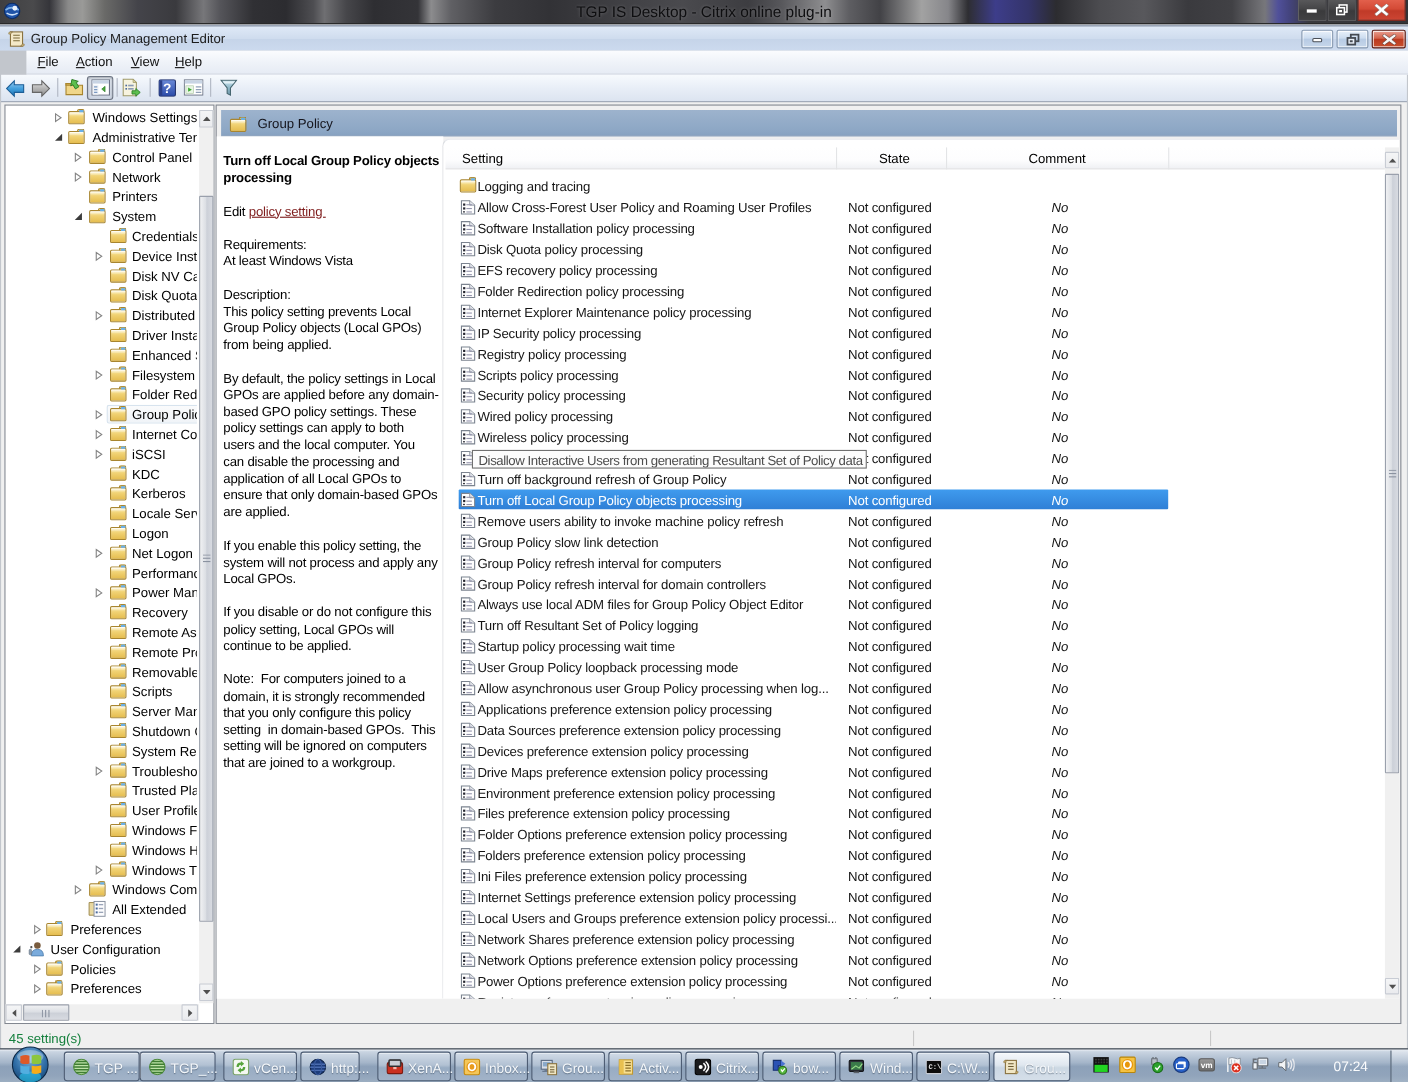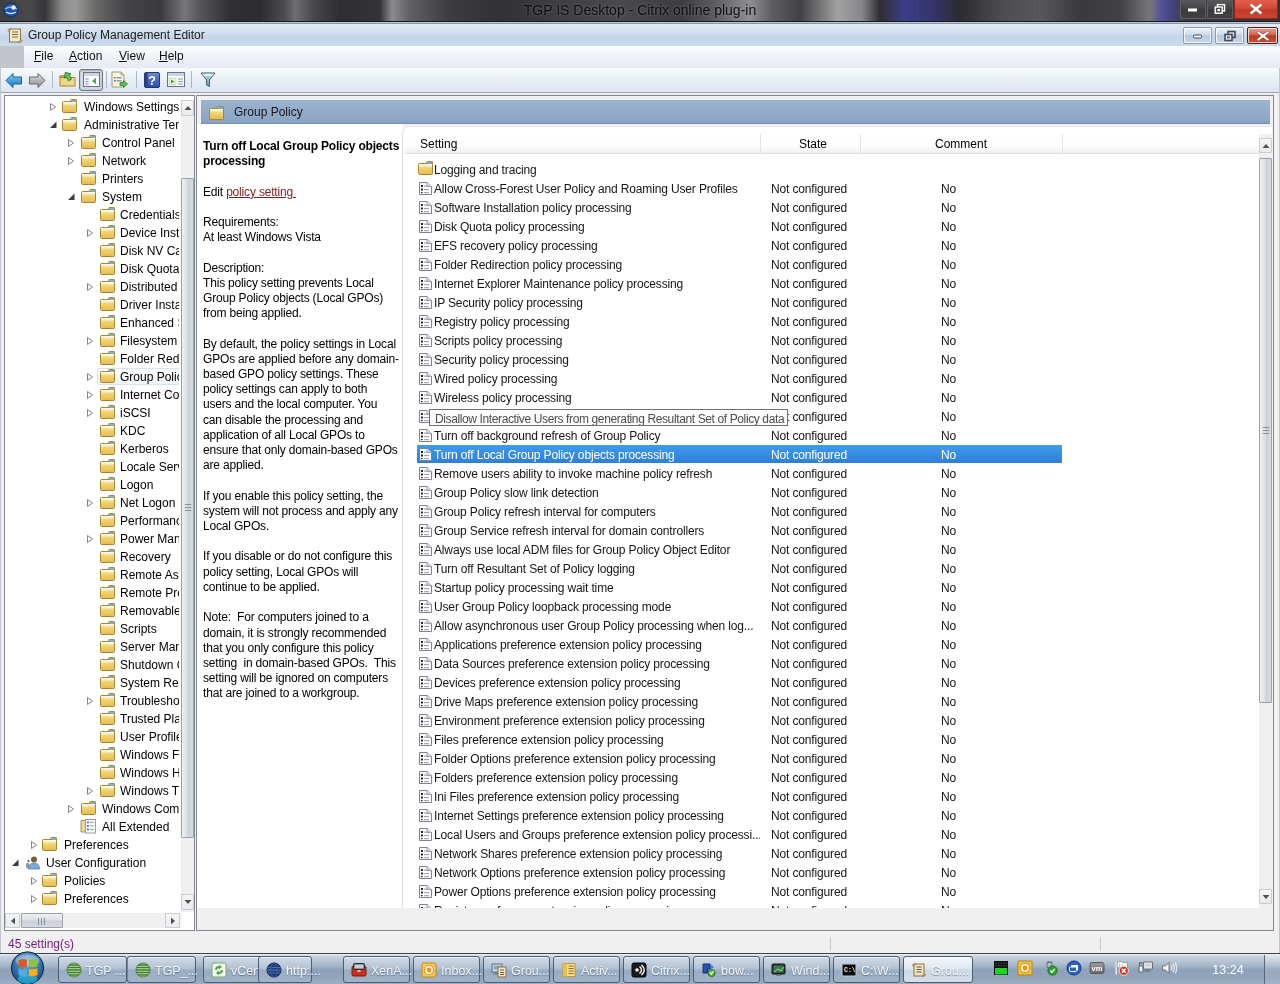--- a/index.html
+++ b/index.html
@@ -61,30 +61,30 @@
  background:linear-gradient(#9db3cd,#8da7c5 80%,#87a2c1); border-bottom:1px solid #7490b2; }
 #banner .bt { position:absolute; left:33px; top:5px; font-size:12px; color:#15151d; }
 #desc { position:absolute; left:0px; top:28px; width:206px; height:784px; background:#fff; color:#000; }
 #desc .inner { position:absolute; left:6px; top:15px; width:202px; line-height:15.2px; font-size:12px; letter-spacing:-0.18px; }
 #listpanel { position:absolute; left:205px; top:30px; width:870px; height:782px; background:#fff; border-radius:7px 0 0 0; }
 #lheader { position:absolute; left:2px; top:7px; width:854px; height:20px; background:linear-gradient(#ffffff,#fdfdfe 60%,#f0f1f4); border-bottom:1px solid #dedfe1; }
 #lheader .hsep { position:absolute; top:0px; width:1px; height:20px; background:#e3e4e6; }
 .lrow { position:absolute; left:0; width:856px; height:19px; white-space:nowrap; color:#151515; }
 .lrow .nm { position:absolute; left:31px; top:2.5px; letter-spacing:-0.15px; width:326px; overflow:hidden;}
 .lrow .st { position:absolute; left:368px; top:2.5px; letter-spacing:-0.15px;}
-.lrow .cm { position:absolute; left:538px; top:2.5px; width:45px; letter-spacing:-0.15px;}
+.lrow .cm { position:absolute; left:538px; top:2.5px; width:45px; text-align:center; letter-spacing:-0.15px;font-style:italic;}
 
 #tip { position:absolute; left:232px; top:313px; width:359px; height:17px; background:#fcfcfc; border:1px solid #707070;
  color:#4d4d4d; z-index:5; overflow:hidden; white-space:nowrap; }
 #tip span { position:absolute; left:5px; top:2px; letter-spacing:-0.38px; }
 
 #tabstrip { position:absolute; left:0px; top:812px; width:1076px; height:22px; background:#f0f0f0; border-bottom:1px solid #ababab; }
 .tab { position:absolute; top:0; height:19px; color:#000; }
 
-#status { left:1px; top:931px; width:1278px; height:22px; background:#f0f0f0; color:#701a75; }
+#status { left:1px; top:931px; width:1278px; height:22px; background:#f0f0f0; color:#15803d; }
 
 #task { left:0; top:953px; width:1280px; height:31px;
  background:linear-gradient(#eef2f7 0%,#c9d4e1 7%,#a4b5c9 40%,#8da1b9 52%,#91a4bb 80%,#9dafc2);
  border-top:1px solid #39434f; }
 .tkb { position:absolute; top:2px; height:27px; border:1px solid #4e5d74; border-radius:3px;
  background:linear-gradient(#d2dce8,#b2c1d3 45%,#98acc3 55%,#a2b3c8);
  box-shadow:inset 0 1px 0 rgba(255,255,255,.6); color:#f4f7fa; }
 .tkb .tklbl { position:absolute; left:27px; top:7px; font-size:12.5px; text-shadow:0 1px 1px rgba(40,55,75,.5); }
 .tkb .tkic { position:absolute; left:7px; top:5px; width:16px; height:16px; }
 .tkb.lit { background:linear-gradient(#f5f8fb,#dfe7ef 45%,#ccd8e3 55%,#d5dfe9); }
@@ -1079,21 +1079,21 @@
           <svg style="position:absolute;left:15px;top:2px" width="15" height="15" viewBox="0 0 15 15">
             <path d="M1.5 1.5 h7.5 l4.5 4 v8 h-12 z" fill="#fefefe" stroke="#7b838f" stroke-width="1"></path>
             <path d="M9 1.5 v4 h4.5" fill="#e4e7ec" stroke="#8a919c" stroke-width="0.8"></path>
             <rect x="3" y="4" width="2" height="2" fill="#23232d"></rect>
             <rect x="3" y="7.5" width="2" height="2" fill="#23232d"></rect>
             <rect x="3" y="11" width="1.6" height="1.2" fill="#23232d"></rect>
             <rect x="6" y="4.6" width="5" height="1" fill="#9595ad"></rect>
             <rect x="6" y="8.1" width="5" height="1" fill="#9595ad"></rect>
             <rect x="6" y="11.2" width="5" height="1" fill="#9595ad"></rect>
           </svg>
-          <span class="nm">Group Service refresh interval for domain controllers</span>
+          <span class="nm">Group Policy refresh interval for domain controllers</span>
           <span class="st">Not configured</span>
           <span class="cm">No</span>
         </div>
         <div class="lrow" style="top:413px">
           <svg style="position:absolute;left:15px;top:2px" width="15" height="15" viewBox="0 0 15 15">
             <path d="M1.5 1.5 h7.5 l4.5 4 v8 h-12 z" fill="#fefefe" stroke="#7b838f" stroke-width="1"></path>
             <path d="M9 1.5 v4 h4.5" fill="#e4e7ec" stroke="#8a919c" stroke-width="0.8"></path>
             <rect x="3" y="4" width="2" height="2" fill="#23232d"></rect>
             <rect x="3" y="7.5" width="2" height="2" fill="#23232d"></rect>
             <rect x="3" y="11" width="1.6" height="1.2" fill="#23232d"></rect>
@@ -1454,21 +1454,21 @@
       <span class="tklbl">TGP_...</span>
     </div>
     <div class="tkb" style="left:203px;width:67px">
       <span class="tkic"><svg width="16" height="16" viewBox="0 0 16 16" style="">
           <rect x="1" y="1" width="14" height="14" rx="2" fill="#f4f8f2" stroke="#7aa468"></rect>
           <path d="M4 8 q0 -4 4 -4 l0 -1.5 3 2.5 -3 2.5 0 -1.5 q-2 0 -2 2 z" fill="#57a43c"></path>
           <path d="M12 8 q0 4 -4 4 l0 1.5 -3 -2.5 3 -2.5 0 1.5 q2 0 2 -2 z" fill="#57a43c"></path>
         </svg></span>
       <span class="tklbl">vCen...</span>
     </div>
-    <div class="tkb" style="left:258px;width:54px">
+    <div class="tkb" style="left:273px;width:54px">
       <span class="tkic"><svg width="16" height="16" viewBox="0 0 16 16" style="">
           <circle cx="8" cy="8" r="7" fill="#1d3d7c" stroke="#102448"></circle>
           <path d="M1.5 5.5 h13 M1 8.2 h14 M2 11 h12" stroke="#4a6cb0" stroke-width="1.2"></path>
           <ellipse cx="8" cy="8" rx="3.4" ry="7" fill="none" stroke="#3a5a9c" stroke-width="1"></ellipse>
         </svg></span>
       <span class="tklbl">http:...</span>
     </div>
     <div class="tkb" style="left:343px;width:67px">
       <span class="tkic"><svg width="16" height="16" viewBox="0 0 16 16" style="">
           <rect x="1" y="4" width="14" height="10" rx="1.5" fill="#ca3020" stroke="#7c1a10"></rect>
@@ -1601,14 +1601,14 @@
         <rect x="5.5" y="2" width="9" height="7" rx="0.8" fill="#eef1f5" stroke="#6a7078" stroke-width="1.2"></rect>
         <rect x="7" y="3.5" width="6" height="3.8" fill="#c8d4e2"></rect>
         <path d="M9.5 9 v2 M6 11 h7" stroke="#6a7078" stroke-width="1.2" fill="none"></path>
         <path d="M1.5 6 v-3 h3" stroke="#6a7078" stroke-width="1.4" fill="none"></path>
         <rect x="1" y="6" width="4" height="6" rx="0.8" fill="#eef1f5" stroke="#6a7078" stroke-width="1.2"></rect>
       </svg></span>
     <span class="tray" style="left:1161px"><svg width="16" height="16" viewBox="0 0 16 16" style="">
         <path d="M1.5 6 h3 l3.5 -3.5 v11 l-3.5 -3.5 h-3 z" fill="#f2f4f6" stroke="#5a6066" stroke-width=".8"></path>
         <path d="M10 5.5 q1.5 2.5 0 5 M12 4 q2.5 4 0 8 M14 2.5 q3.5 5.5 0 11" stroke="#e8eaee" stroke-width="1.3" fill="none"></path>
       </svg></span>
-    <div id="clock">13:24</div>
+    <div id="clock">07:24</div>
     <div class="abs" style="left:1264px;top:1px;width:16px;height:30px;border-left:1px solid #5a6878;background:linear-gradient(rgba(255,255,255,.35),rgba(255,255,255,.12) 40%,rgba(255,255,255,.05))"></div>
   </div>
 </body></html>

